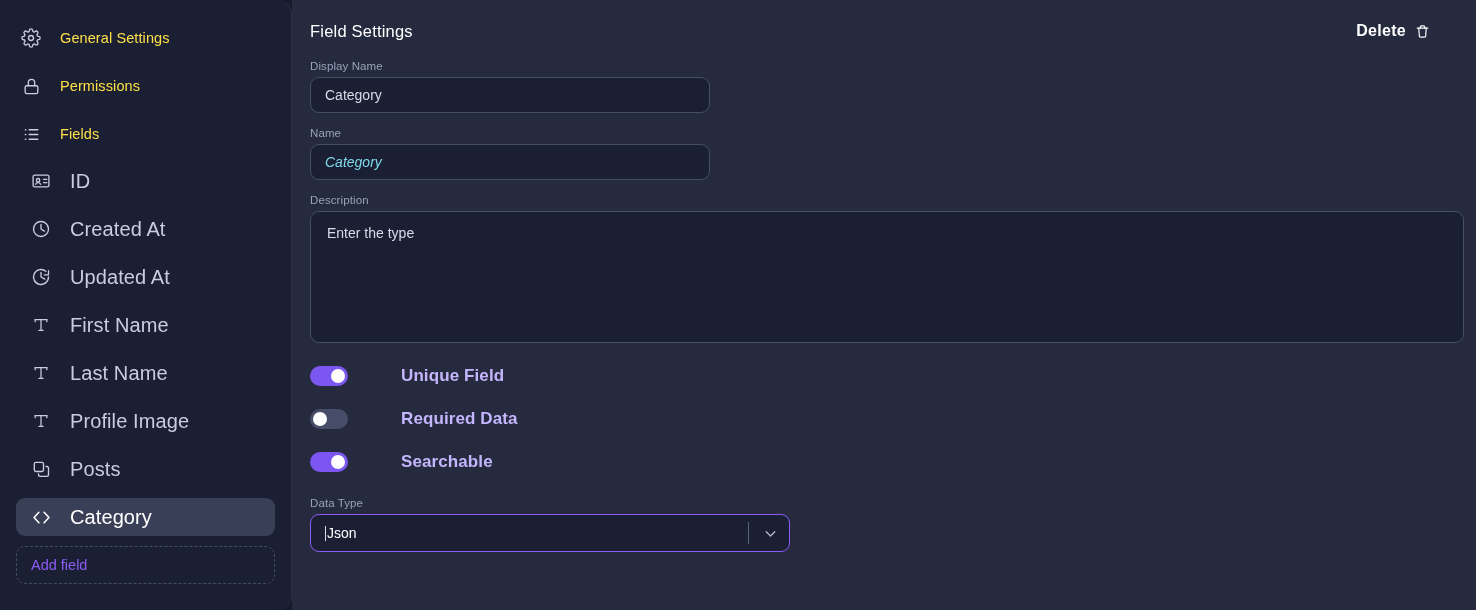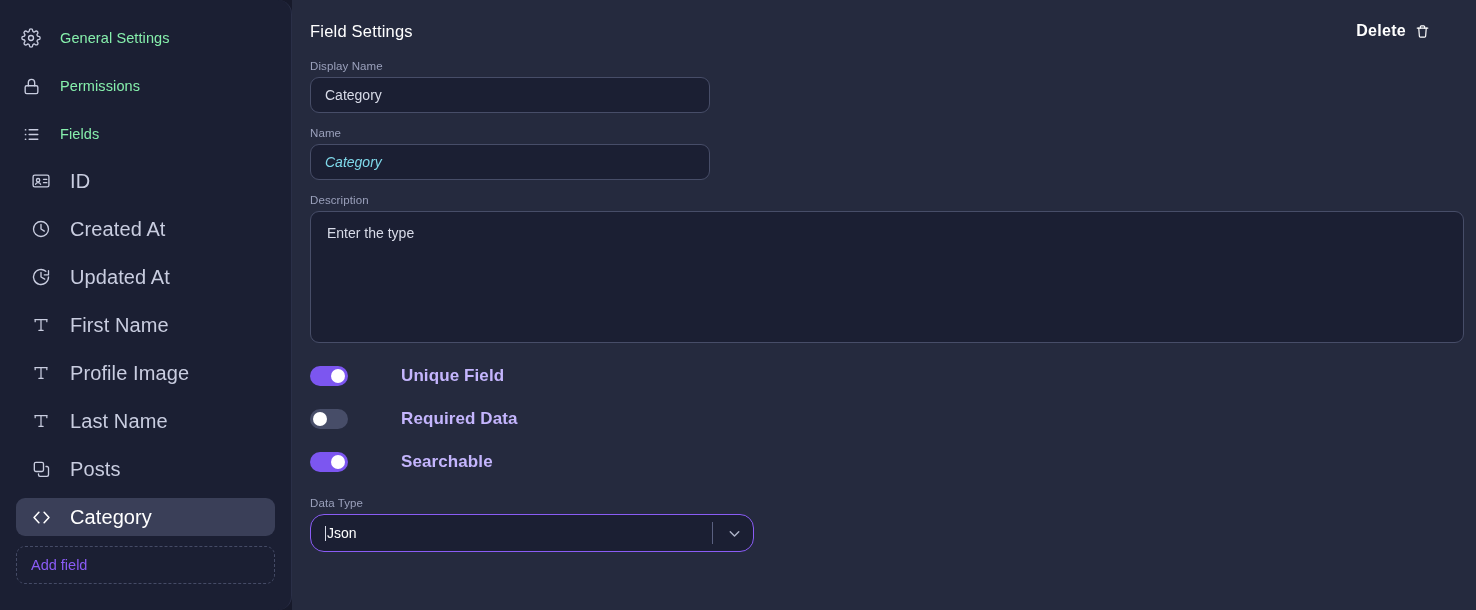--- a/index.html
+++ b/index.html
@@ -40,21 +40,21 @@
     display: flex;
     align-items: center;
     height: 40px;
     padding-left: 20px;
     gap: 18px;
     cursor: pointer;
     margin-bottom: 8px;
   }
   .nav-item .label {
     font-size: 14.5px;
-    color: #86efac;
+    color: #fde047;
     letter-spacing: .1px;
   }
 
   .nav-icon {
     width: 22px;
     height: 22px;
     display: flex;
     align-items: center;
     justify-content: center;
     color: #c9cde0;
@@ -226,25 +226,25 @@
     color: #c4b5fd;
     font-weight: bold;
     letter-spacing: .1px;
     margin-left: 37px;
   }
 
   
   .select-block { margin-top: 22px; }
 
   .select-wrap {
-    width: 444px;
+    width: 480px;
     height: 38px;
     background: #1b1f33;
     border: 1.5px solid #8a5cf5;
-    border-radius: 14px;
+    border-radius: 9px;
     display: flex;
     align-items: center;
     position: relative;
     cursor: pointer;
   }
   .select-value {
     flex: 1 1 auto;
     color: #ffffff;
     font-size: 14px;
     padding-left: 14px;
@@ -369,34 +369,34 @@
       <div class="field-item">
         <span class="nav-icon">
           <svg width="20" height="20" viewBox="0 0 24 24" fill="none" stroke="currentColor" stroke-width="1.5" stroke-linecap="round" stroke-linejoin="round">
             <line x1="5" y1="5.5" x2="19" y2="5.5"></line>
             <line x1="12" y1="5.5" x2="12" y2="18.5"></line>
             <line x1="5" y1="5.5" x2="5" y2="8"></line>
             <line x1="19" y1="5.5" x2="19" y2="8"></line>
             <line x1="9.5" y1="18.5" x2="14.5" y2="18.5"></line>
           </svg>
         </span>
-        <span class="label">Profile Image</span>
+        <span class="label">Last Name</span>
       </div>
 
       <div class="field-item">
         <span class="nav-icon">
           <svg width="20" height="20" viewBox="0 0 24 24" fill="none" stroke="currentColor" stroke-width="1.5" stroke-linecap="round" stroke-linejoin="round">
             <line x1="5" y1="5.5" x2="19" y2="5.5"></line>
             <line x1="12" y1="5.5" x2="12" y2="18.5"></line>
             <line x1="5" y1="5.5" x2="5" y2="8"></line>
             <line x1="19" y1="5.5" x2="19" y2="8"></line>
             <line x1="9.5" y1="18.5" x2="14.5" y2="18.5"></line>
           </svg>
         </span>
-        <span class="label">Last Name</span>
+        <span class="label">Profile Image</span>
       </div>
 
       <div class="field-item">
         <span class="nav-icon">
           <svg width="20" height="20" viewBox="0 0 24 24" fill="none" stroke="currentColor" stroke-width="1.6" stroke-linecap="round" stroke-linejoin="round">
             <rect x="4" y="4" width="11" height="11" rx="1.8"></rect>
             <path d="M18 9h1.2A1.8 1.8 0 0 1 21 10.8V19a1.8 1.8 0 0 1-1.8 1.8H10.8A1.8 1.8 0 0 1 9 19v-1"></path>
           </svg>
         </span>
         <span class="label">Posts</span>

